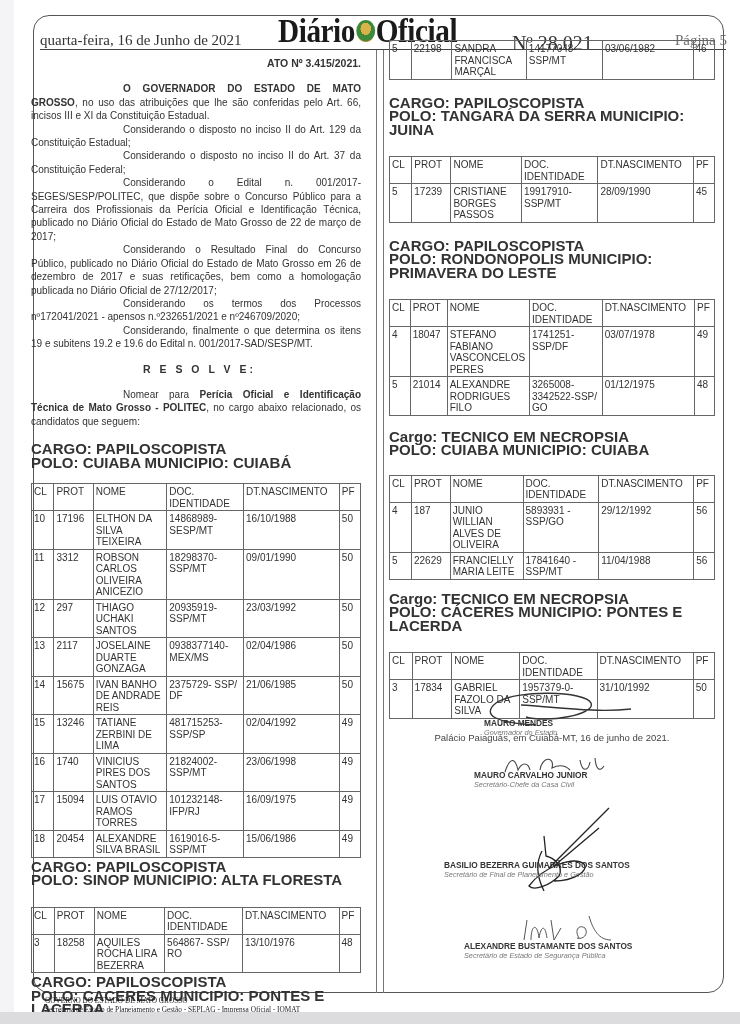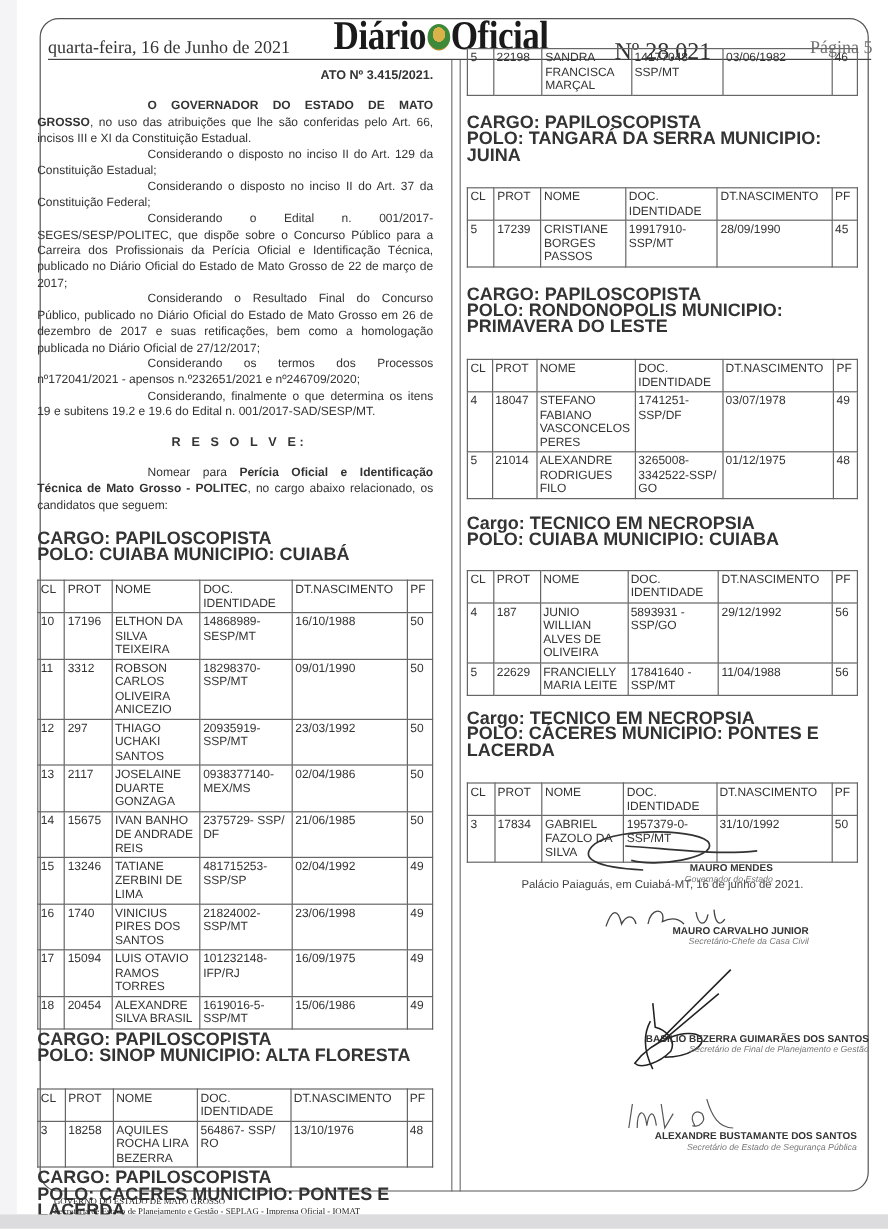--- a/index.html
+++ b/index.html
@@ -20,21 +20,21 @@
   .col-right{left:376px;width:326px;}
   .ato-title{text-align:right;font-weight:bold;font-size:10.5px;margin:5px 0 12px;}
   .para{text-align:justify;margin:0;}
   .indent{text-indent:92px;}
   .resolve{font-weight:bold;letter-spacing:3px;margin:12px 0 12px 82px;font-size:10.5px;padding-left:30px;}
   .cargo{font-weight:bold;font-size:15px;line-height:13.5px;margin:0;}
   table.tbl{border-collapse:collapse;width:100%;font-size:10px;line-height:11.5px;color:#333;}
   table.tbl td{border:1px solid #666;padding:2px 2px 1px 2px;vertical-align:top;}
   table.tbl tr.hdr td{padding-bottom:1px;}
   .c-cl{width:20px;}.c-prot{width:38px;}.c-nome{width:73px;}.c-doc{width:78px;}.c-dt{width:96px;}.c-pf{width:18px;}
-  .sig{position:absolute;text-align:right;margin-left:20px;}
+  .sig{position:absolute;text-align:left;}
   .sig-name{font-weight:bold;font-size:8.3px;color:#333;}
   .sig-role{font-style:italic;font-size:7.3px;color:#777;}
   .scribble{position:absolute;}
   .footer{position:absolute;left:45px;top:997px;font-family:"Liberation Serif",serif;font-size:7.3px;line-height:8.6px;color:#222;}
   .palacio{text-align:center;font-size:9.5px;color:#444;margin-top:12px;}
 </style>
 </head>
 <body>
 
 <div class="page">

